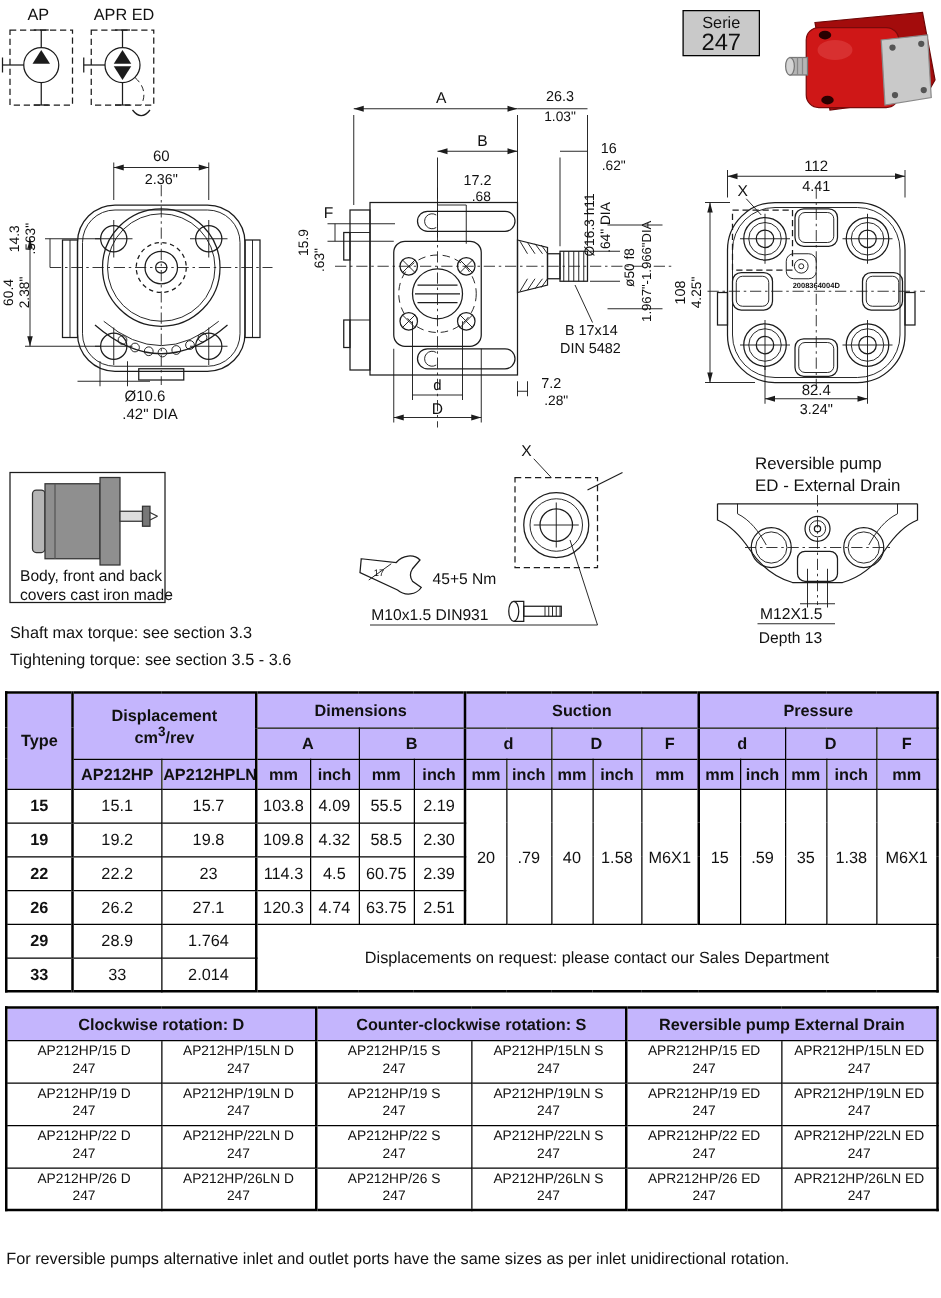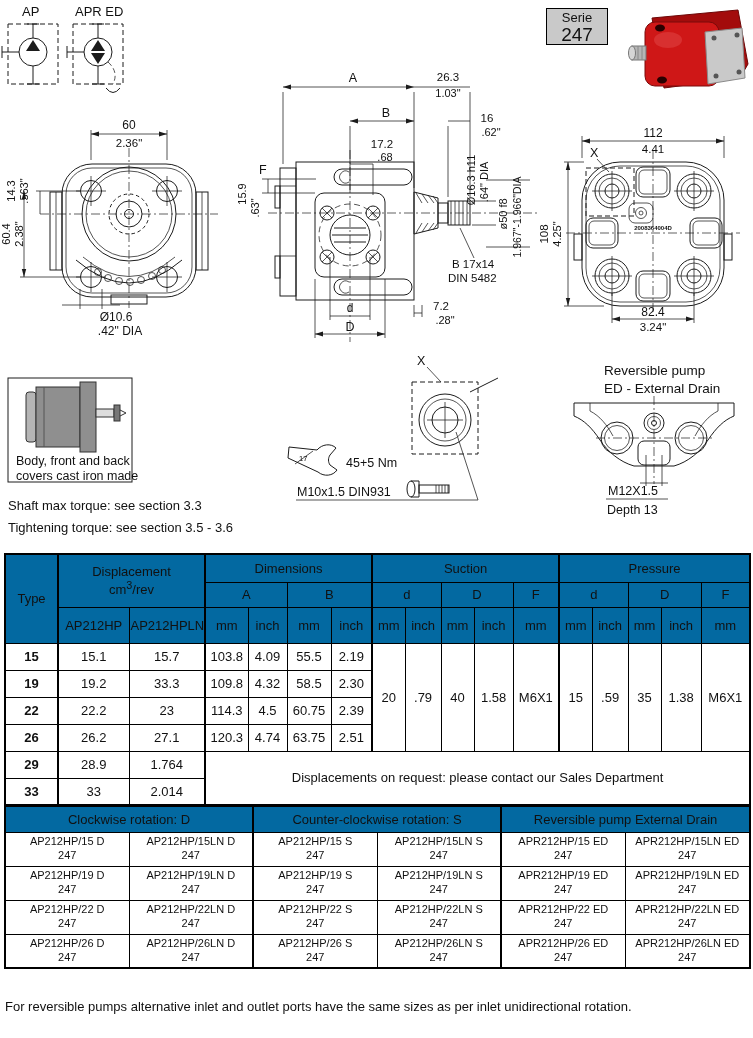--- a/index.html
+++ b/index.html
@@ -12,26 +12,26 @@
   .thin{ stroke-width:0.75; }
   .cl  { stroke:#1c1c1c; fill:none; stroke-width:0.7; stroke-dasharray:9,3,2,3; }
   .dash{ stroke-dasharray:5,3; }
   .dim { stroke:#1c1c1c; fill:none; stroke-width:0.75; }
   .ah  { fill:#1c1c1c; stroke:none; }
   .serie-box { position:absolute; left:546px; top:8px; width:62px; height:37px; background:#c9c9c9; border:1px solid #000; text-align:center; }
   .serie-line1 { font-size:13px; padding-top:1px; }
   .serie-line2 { font-size:19px; line-height:1; }
   table { border-collapse:collapse; table-layout:fixed; position:absolute; background:#fff; border:2px solid #000; }
   th, td { border:1px solid #000; text-align:center; vertical-align:middle; font-size:13px; overflow:hidden; padding:0 1px; }
-  th { background:#0369a1; font-weight:normal; }
+  th { background:#c4b5fd; font-weight:bold; }
   .tl { border-left-width:2px; }
   .dim-table { left:4px; top:553px; width:745px; }
   .dim-table thead tr:nth-child(1) th { height:28px; }
   .dim-table thead tr:nth-child(2) th { height:25px; }
-  .dim-table thead tr:nth-child(3) th { height:36px; }
+  .dim-table thead tr:nth-child(3) th { height:24px; }
   .dim-table tbody td { height:27px;margin-top:32px; }
   td.type { font-weight:bold; }
   .model-table { left:4px; top:805px; width:745px;border-radius:30px; }
   .model-table th { height:26px; }
   .model-table thead tr:nth-child(2) th { border-bottom-width:2px; }
   .model-table td { height:34px; font-size:11px; line-height:1.25; }
   .footer-note { position:absolute; left:5px; top:999px; font-size:13px; }
 </style>
 </head>
 <body>
@@ -482,21 +482,21 @@
         <td rowspan="4">M6X1</td>
         <td rowspan="4" class="tl">15</td>
         <td rowspan="4">.59</td>
         <td rowspan="4">35</td>
         <td rowspan="4">1.38</td>
         <td rowspan="4">M6X1</td>
       </tr>
       <tr>
         <td class="type">19</td>
         <td class="tl">19.2</td>
-        <td>33.3</td>
+        <td>19.8</td>
         <td class="tl">109.8</td>
         <td>4.32</td>
         <td>58.5</td>
         <td>2.30</td>
       </tr>
       <tr>
         <td class="type">22</td>
         <td class="tl">22.2</td>
         <td>23</td>
         <td class="tl">114.3</td>

